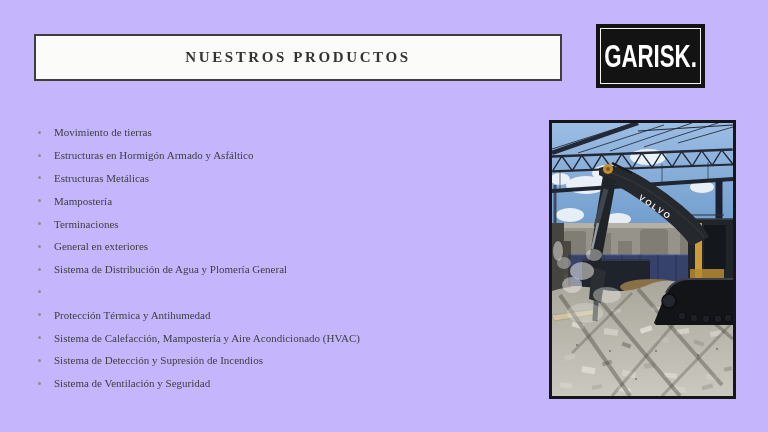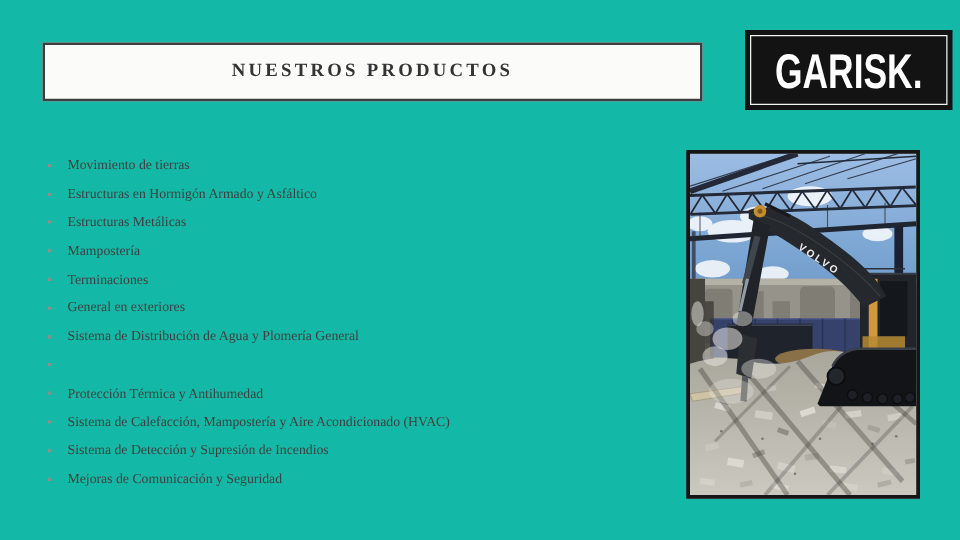--- a/index.html
+++ b/index.html
@@ -1,32 +1,32 @@
 <!DOCTYPE html>
 <html><head>
 <meta charset="utf-8">
 <style>
   html,body{margin:0;padding:0;background:#e9e9e7;}
   .slide{
-    position:relative;width:768px;height:432px;background:#14b8a6;
+    position:relative;width:768px;height:432px;background:#c4b5fd;
     font-family:"Liberation Serif",serif;overflow:hidden;
   }
   
   .title-box{
     position:absolute;left:34px;top:34px;width:528px;height:47px;
     background:#fbfbfa;border:2px solid #3e3e3e;box-sizing:border-box;
     display:flex;align-items:center;justify-content:center;
   }
   .title-text{
     font-size:15px;font-weight:600;letter-spacing:2.6px;color:#333333;
     white-space:nowrap;
   }
   
   .logo{
-    position:absolute;left:596px;top:24px;width:166px;height:64px;background:#131313;text-align:right;
+    position:absolute;left:596px;top:24px;width:109px;height:64px;background:#131313;text-align:right;
   }
   .logo-inner{
     position:absolute;left:4px;top:4px;right:4px;bottom:4px;
     border:1px solid #f4f4f4;display:flex;align-items:center;justify-content:center;
   }
   .logo-inner svg{display:block;}
   
   .products{
     position:absolute;left:38px;top:121px;margin:0;padding:0;list-style:none;
   }
@@ -113,21 +113,21 @@
         <span>Sistema de Calefacción, Mampostería y Aire Acondicionado (HVAC)</span>
       </li>
 
       <li>
         <span class="bullet"></span>
         <span>Sistema de Detección y Supresión de Incendios</span>
       </li>
 
       <li>
         <span class="bullet"></span>
-        <span>Mejoras de Comunicación y Seguridad</span>
+        <span>Sistema de Ventilación y Seguridad</span>
       </li>
     </ul>
 
   <div class="photo-frame">
     <svg viewBox="0 0 181 273" preserveAspectRatio="none">
       <defs>
         <linearGradient id="sky" x1="0" y1="0" x2="0" y2="1">
           <stop offset="0" stop-color="#9cbde4"></stop>
             <stop offset="1" stop-color="#6e9bcb"></stop>
         </linearGradient>

